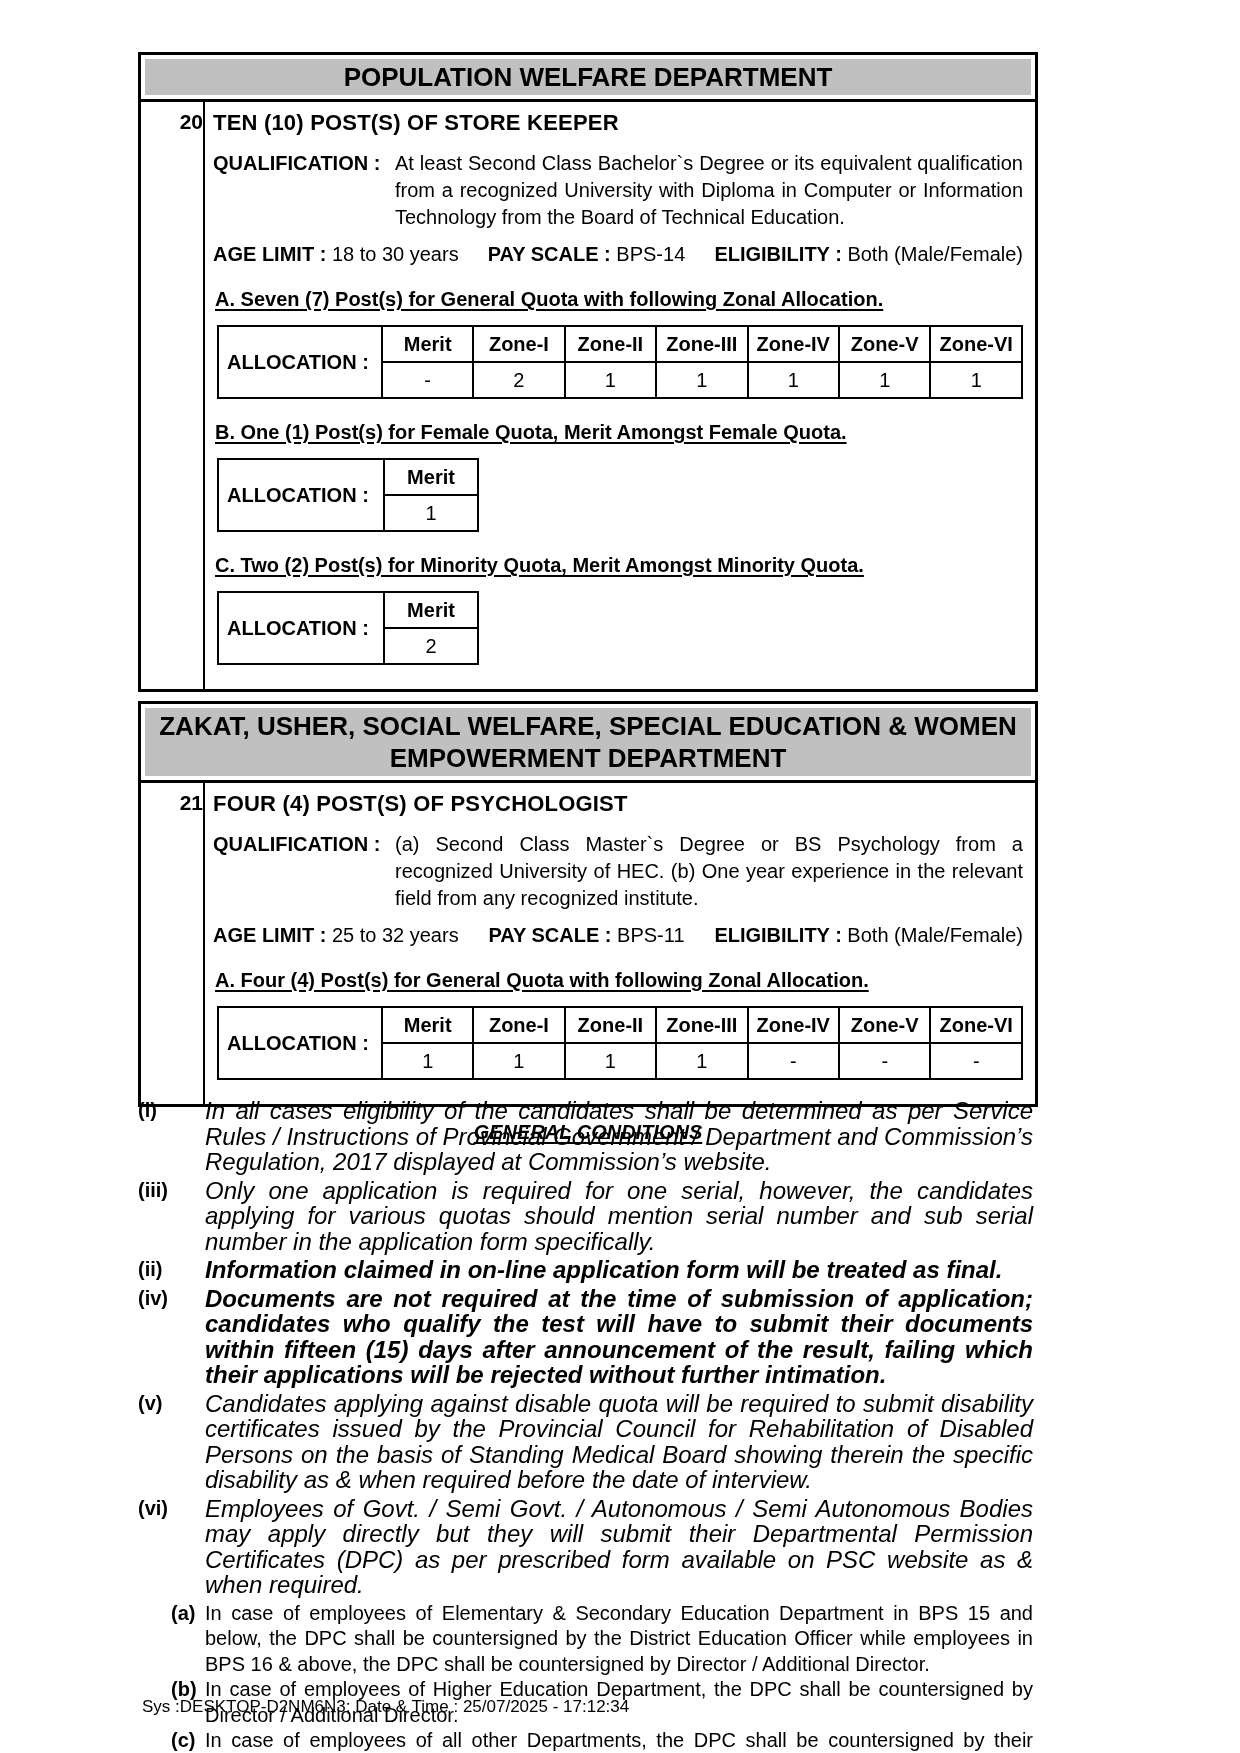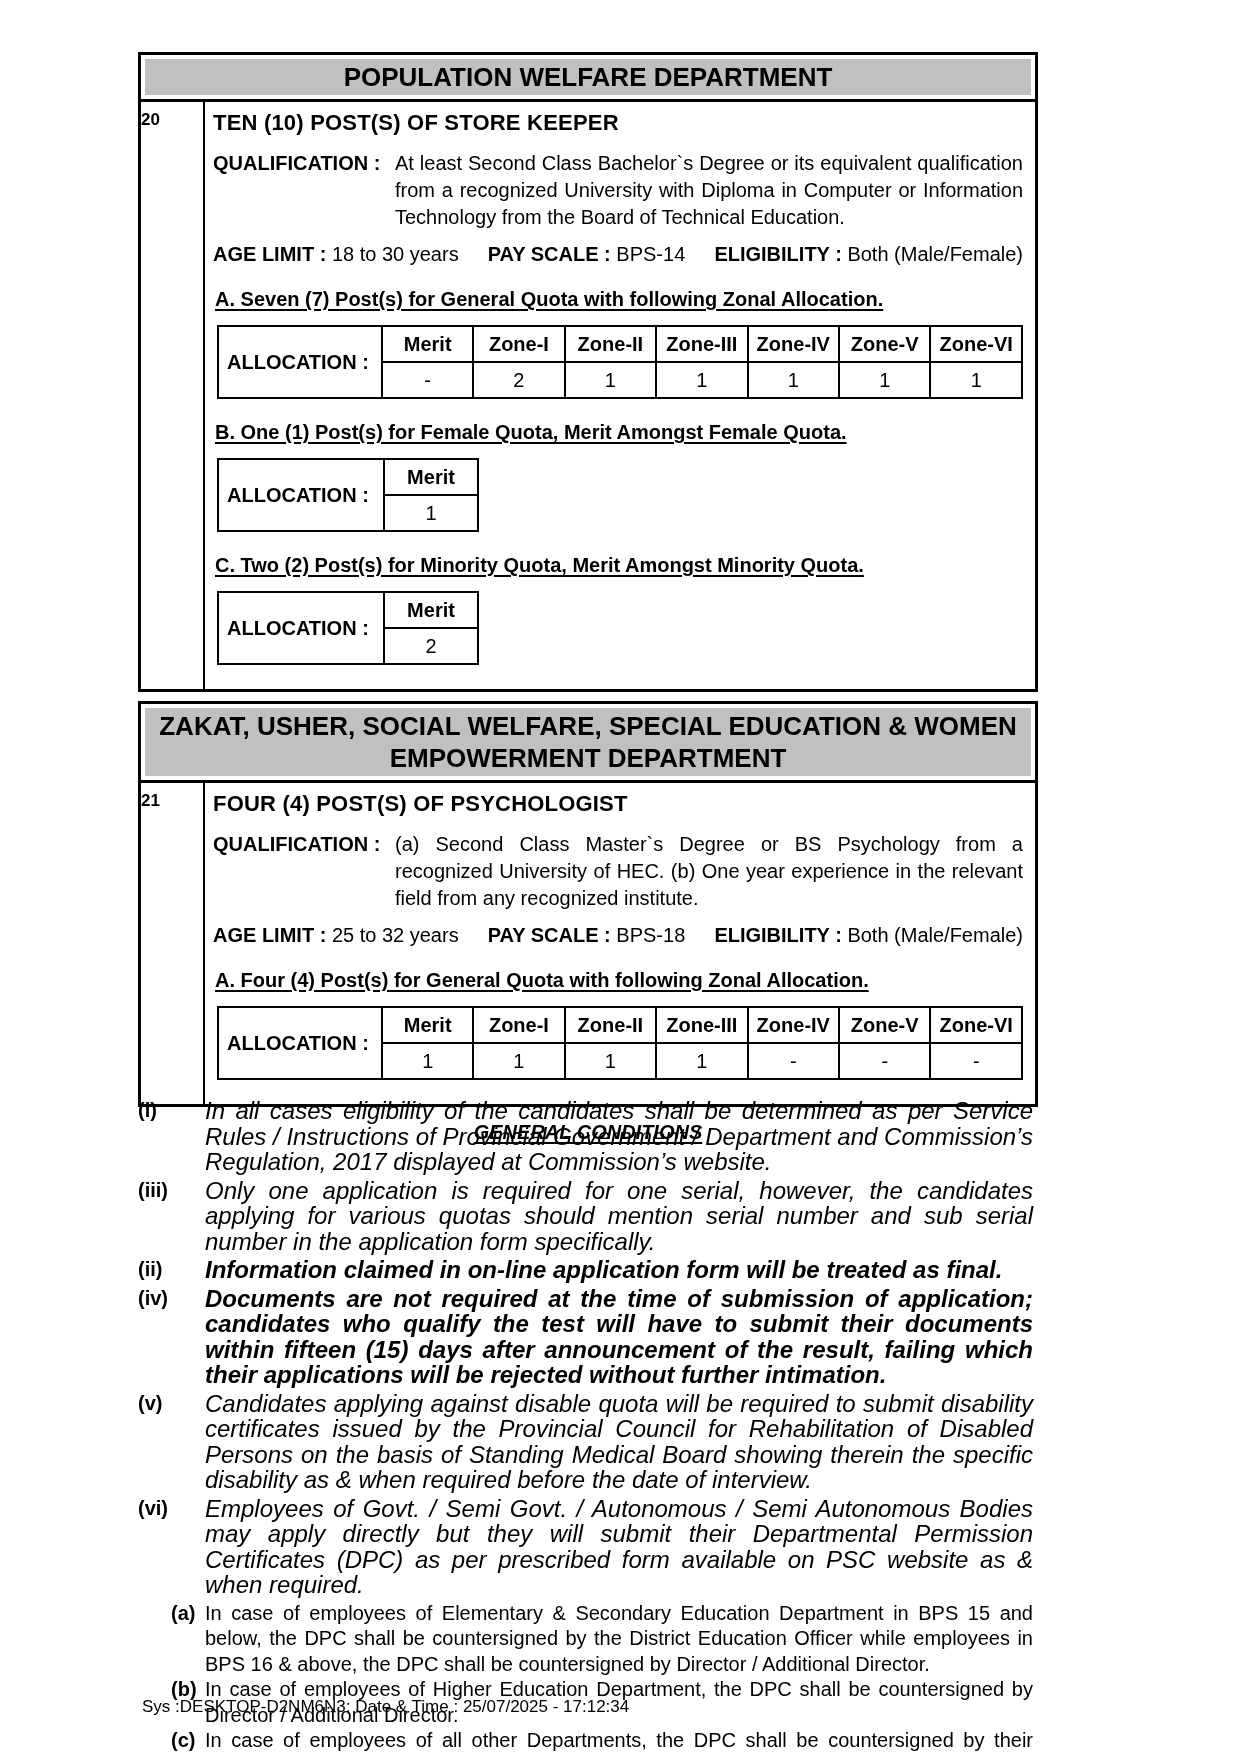--- a/index.html
+++ b/index.html
@@ -20,22 +20,22 @@
     text-align:center;
     font-weight:bold;
     font-size:26px;
     line-height:32px;
     padding:2px 6px;
   }
   .dept-body { display:flex; }
   .serial-col {
     width:64px; flex:0 0 64px;
     border-right:2px solid #000;
-    font-weight:bold; font-size:17px;
-    text-align:left; padding-top:8px;
+    font-weight:bold; font-size:21px;
+    text-align:right; padding-top:8px;
   }
   .content-col { flex:1; padding:6px 12px 14px 8px; }
 
   .post-title { font-weight:bold; font-size:22px; padding:2px 0 14px 0; letter-spacing:0.2px; }
 
   .qual-row { display:flex; font-size:20px; line-height:27px; }
   .qual-label { flex:0 0 182px; font-weight:bold; }
   .qual-text { flex:1; text-align:justify; }
 
   .meta-row {
@@ -170,21 +170,21 @@
       <div class="content-col">
         <div class="post-title">FOUR (4) POST(S) OF PSYCHOLOGIST</div>
 
         <div class="qual-row">
           <span class="qual-label">QUALIFICATION :</span>
           <span class="qual-text">(a) Second Class Master`s Degree or BS Psychology from a recognized University of HEC. (b) One year experience in the relevant field from any recognized institute.</span>
         </div>
 
         <div class="meta-row">
           <span><b>AGE LIMIT :</b> <span>25 to 32 years</span></span>
-          <span><b>PAY SCALE :</b> <span>BPS-18</span></span>
+          <span><b>PAY SCALE :</b> <span>BPS-11</span></span>
           <span><b>ELIGIBILITY :</b> <span>Both (Male/Female)</span></span>
         </div>
 
         <div class="quota-heading"><span>A. Four (4) Post(s) for General Quota with following Zonal Allocation.</span></div>
         <table class="alloc">
           <tbody>
               <tr>
             <td class="alloc-label" rowspan="2">ALLOCATION :</td>
             <th>Merit</th>
             <th>Zone-I</th>

